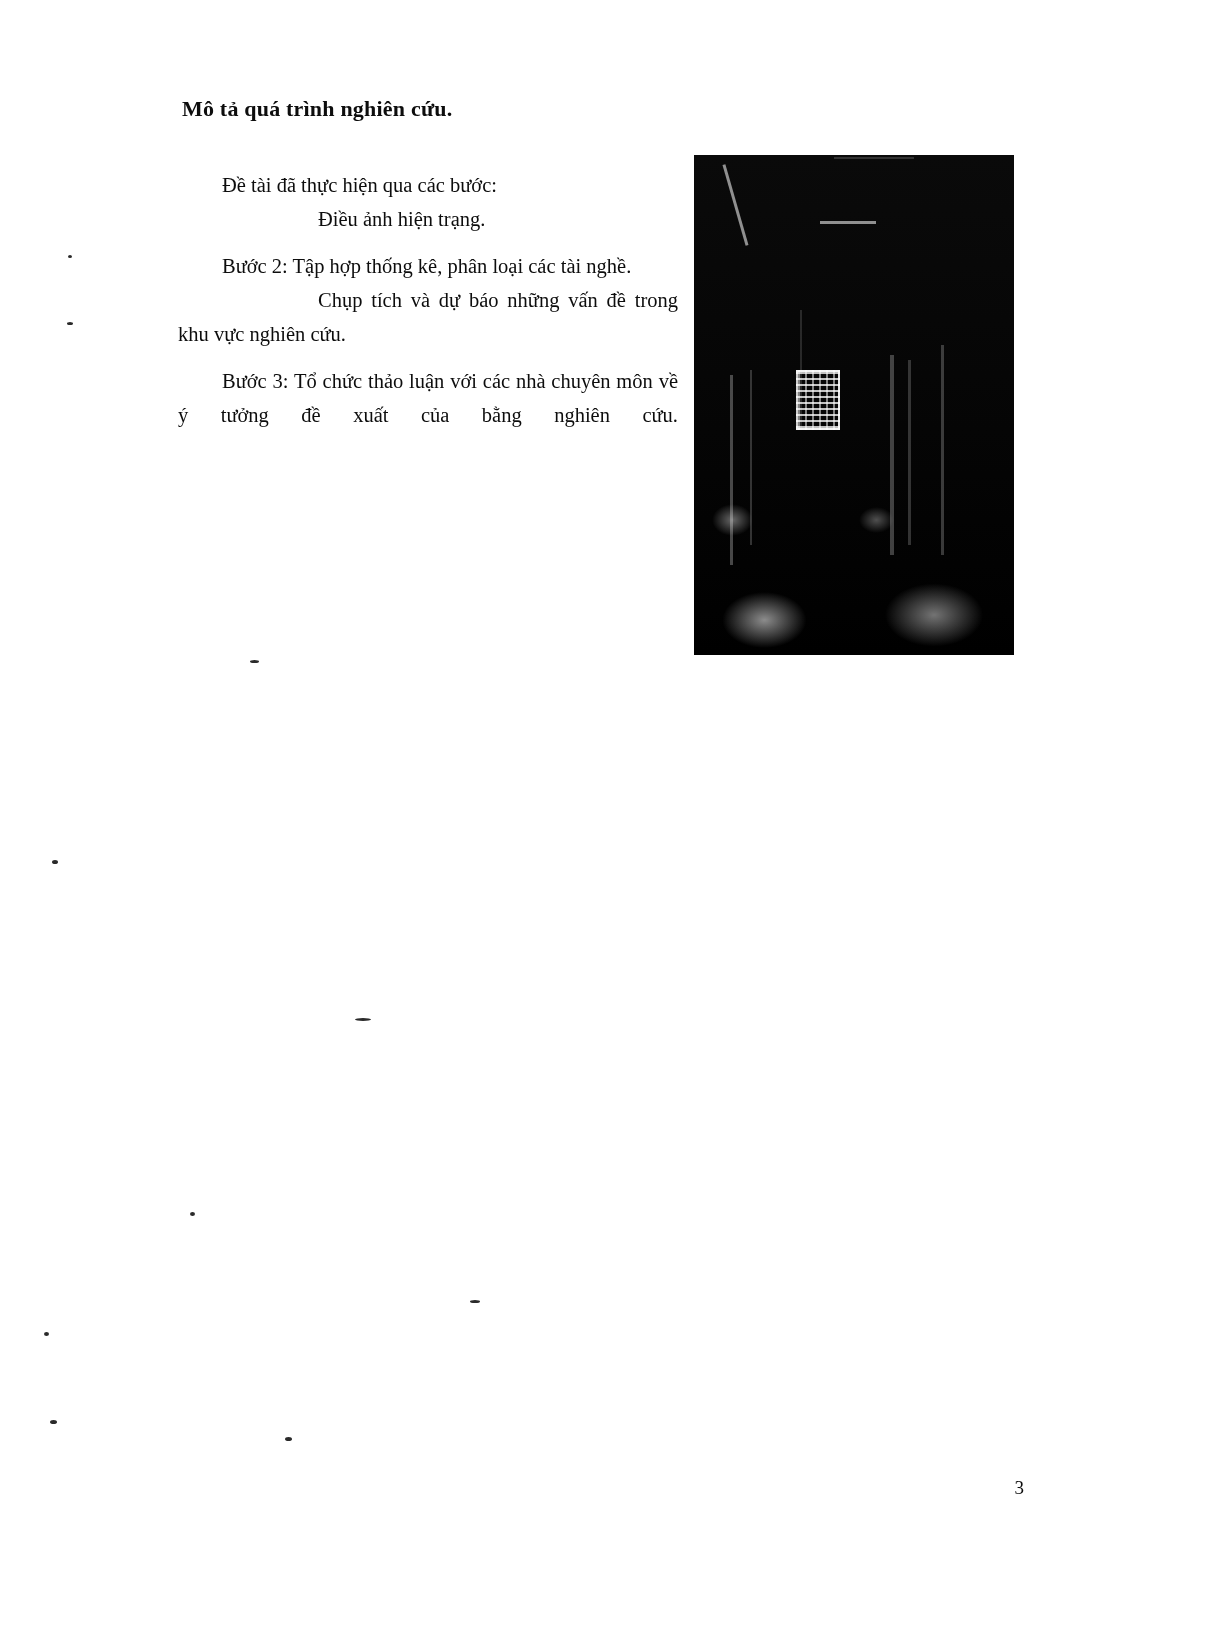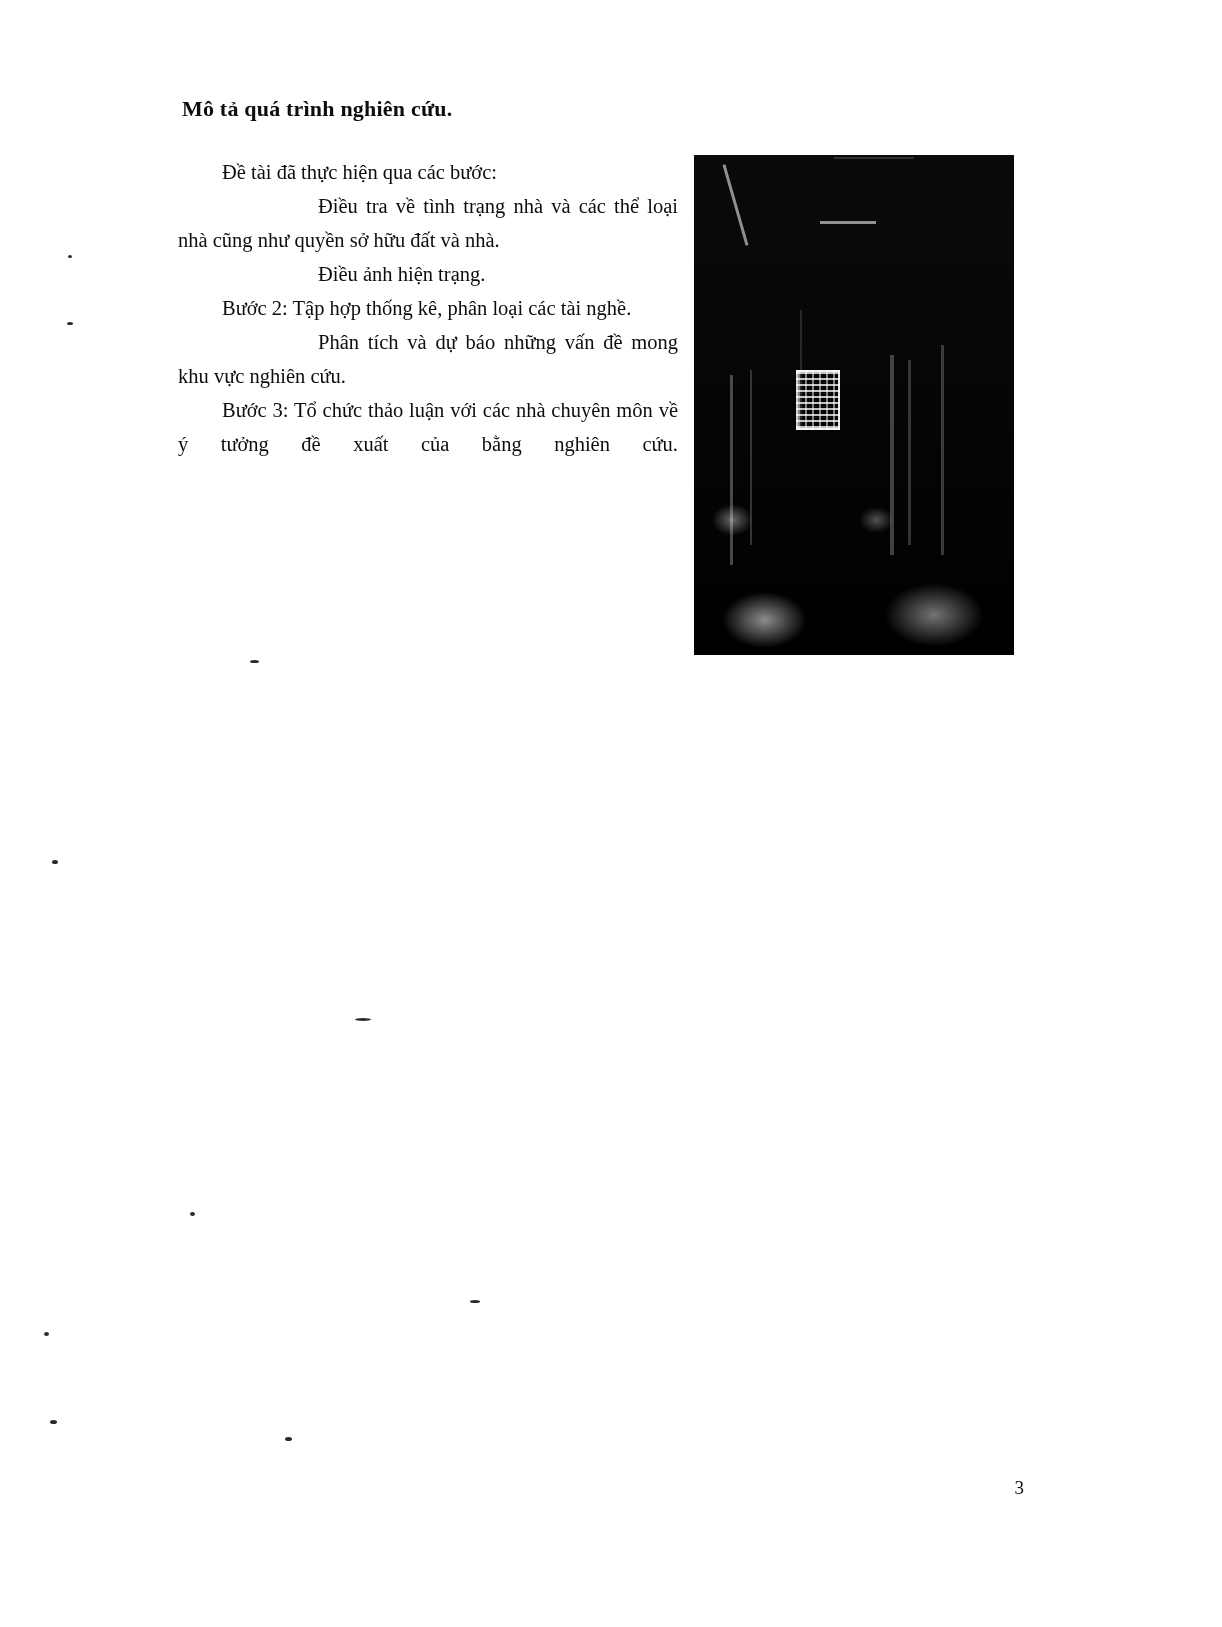--- a/index.html
+++ b/index.html
@@ -35,21 +35,21 @@
     top: 155px;
     width: 500px;
     font-size: 20.5px;
     line-height: 34px;
     text-align: justify;
   }
   .para {
     margin: 0;
     text-align: justify;
   }
-  .para.indent-small { text-indent: 44px; }
+  .para.indent-small { text-indent: 44px; margin-top: 13px; }
   .para.indent-large { text-indent: 140px; }
   .para.justify-all { text-align-last: justify; }
 
   
   .photo-frame {
     position: absolute;
     left: 694px;
     top: 155px;
     width: 320px;
     height: 500px;
@@ -108,24 +108,23 @@
 </style>
 </head>
 <body>
 
 <div class="page">
 
   <div class="doc-heading">Mô tả quá trình nghiên cứu.</div>
 
   <div class="text-column">
     <p class="para indent-small">Đề tài đã thực hiện qua các bước:</p>
-    <p class="para indent-large">Điều tra về tình trạng nhà và các thể loại nhà cũng như quyền sở hữu đất và nhà.</p>
     <p class="para indent-large">Điều ảnh hiện trạng.</p>
     <p class="para indent-small">Bước 2: Tập hợp thống kê, phân loại các tài nghề.</p>
-    <p class="para indent-large">Phân tích và dự báo những vấn đề mong khu vực nghiên cứu.</p>
+    <p class="para indent-large">Chụp tích và dự báo những vấn đề trong khu vực nghiên cứu.</p>
     <p class="para indent-small justify-all">Bước 3: Tổ chức thảo luận với các nhà chuyên môn về ý tưởng đề xuất của bằng nghiên cứu.</p>
   </div>
 
   <div class="photo-frame">
     <div class="photo-inner">
       <div class="streak s1"></div>
       <div class="streak s2"></div>
       <div class="streak s9"></div>
       <div class="streak s8"></div>
       <div class="streak s3"></div>

